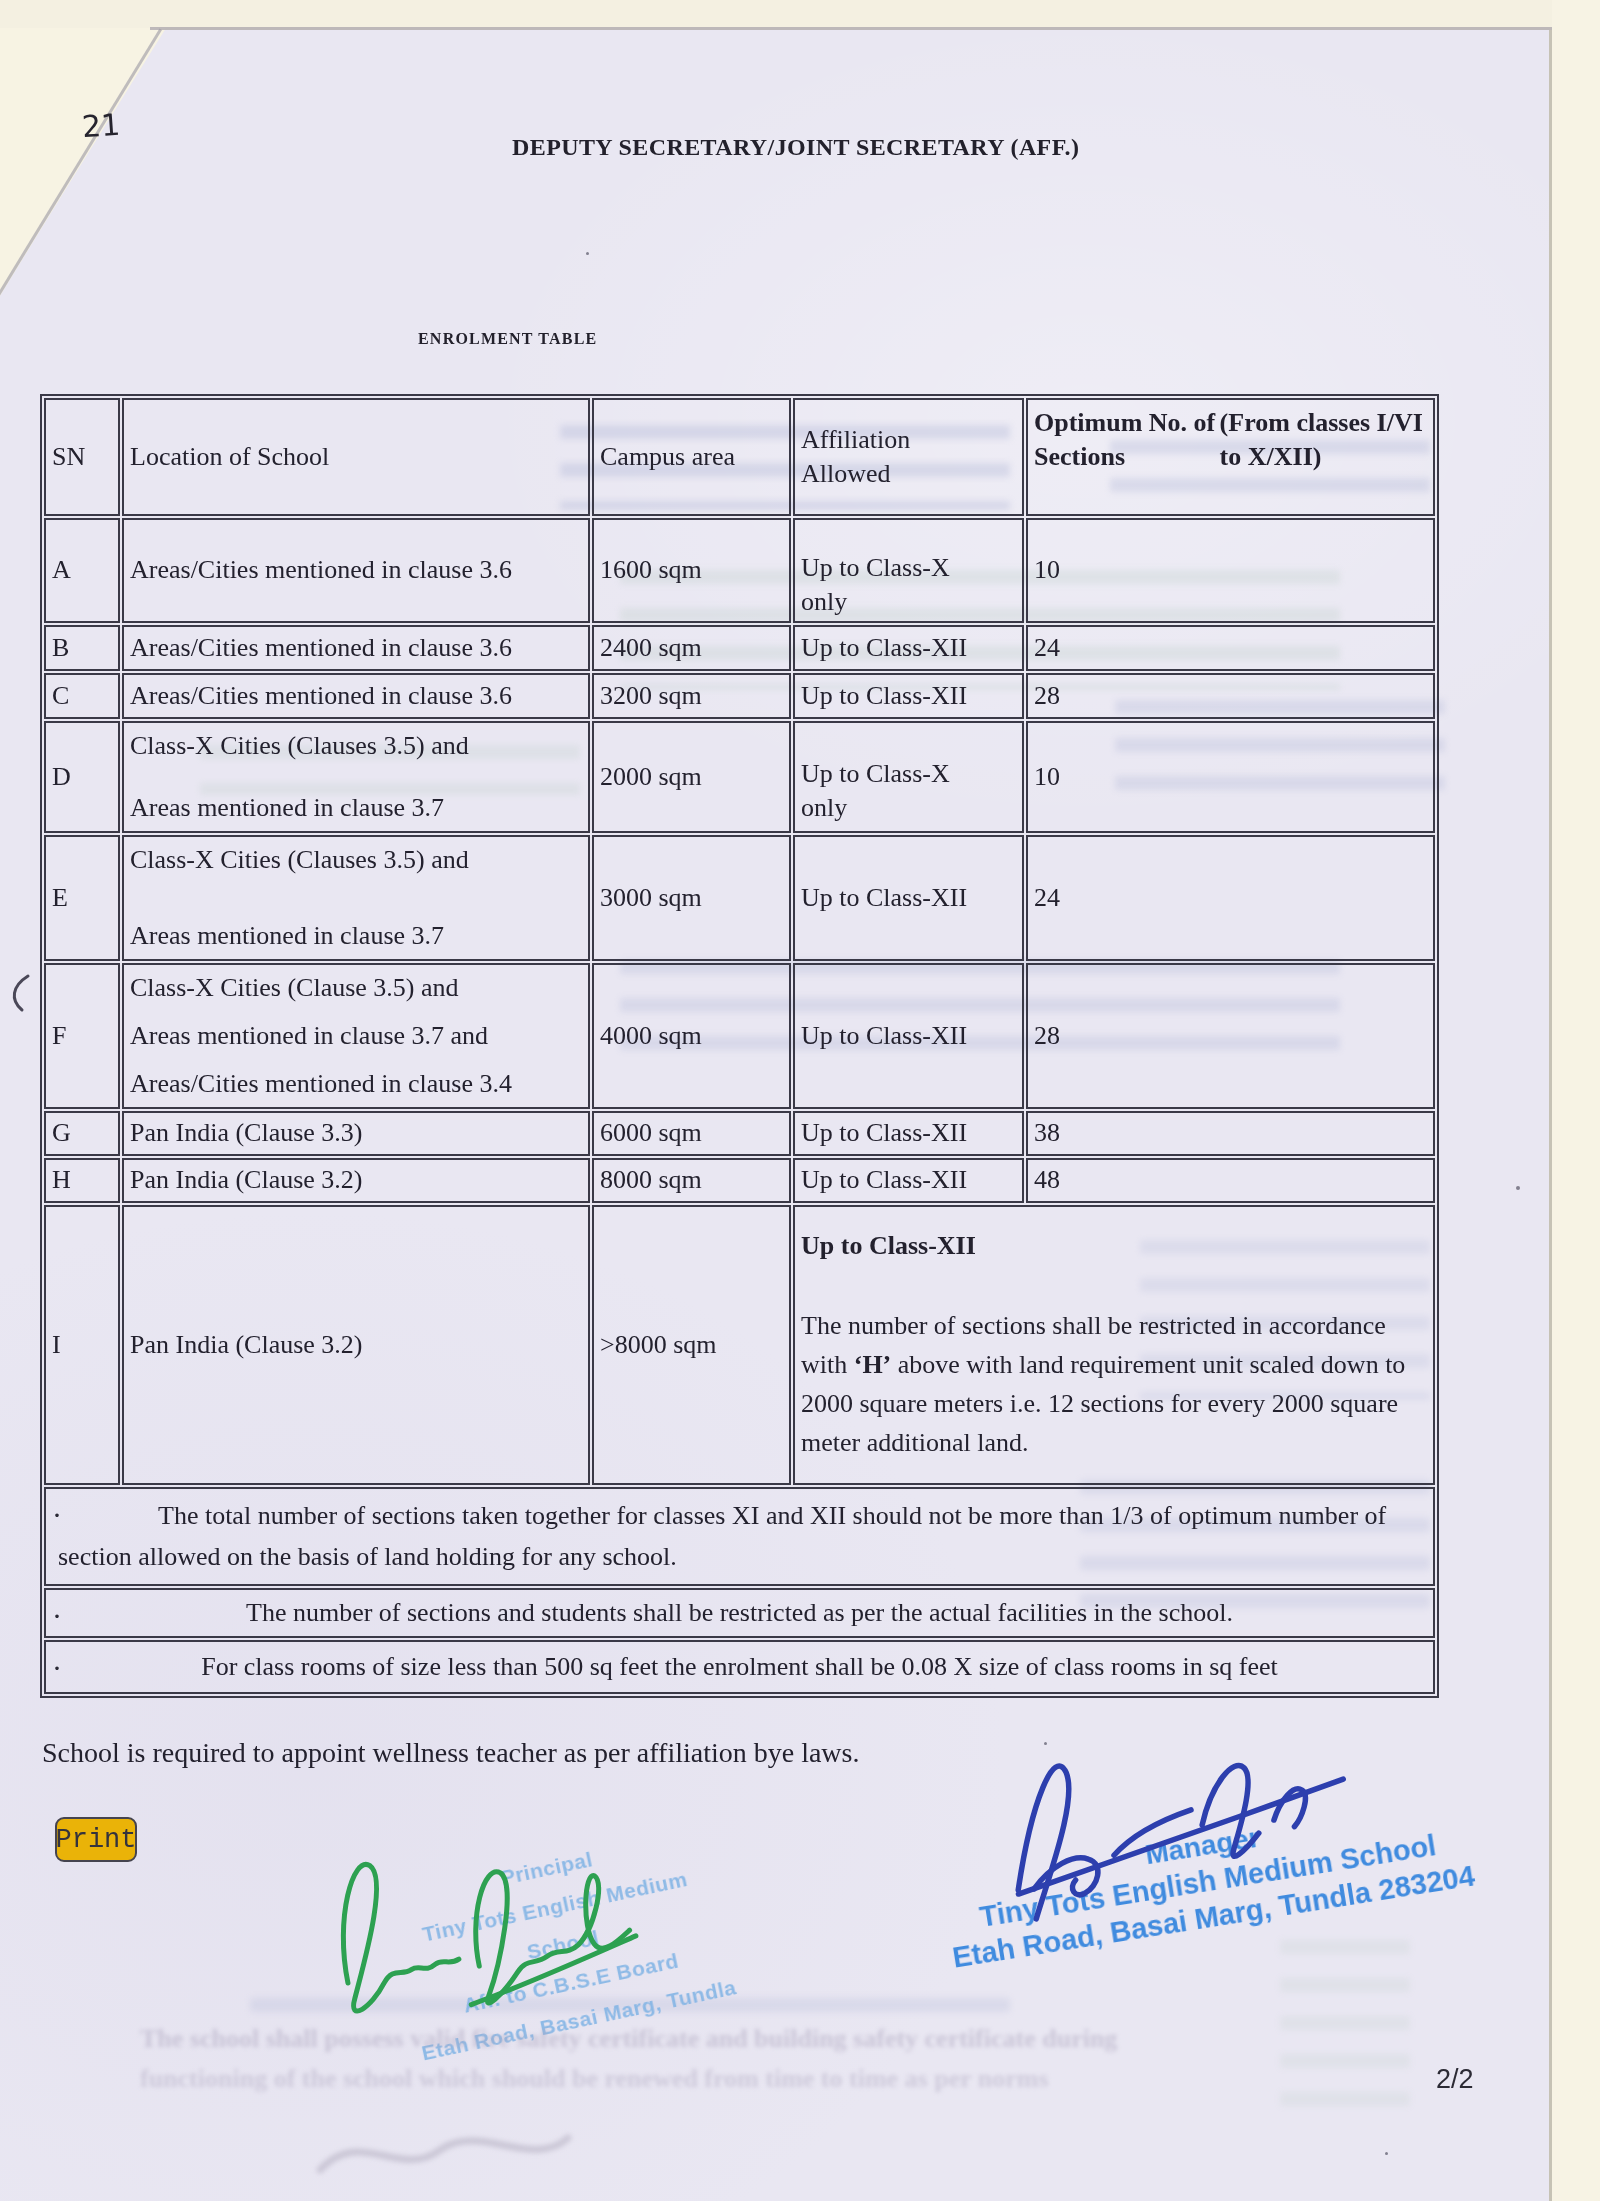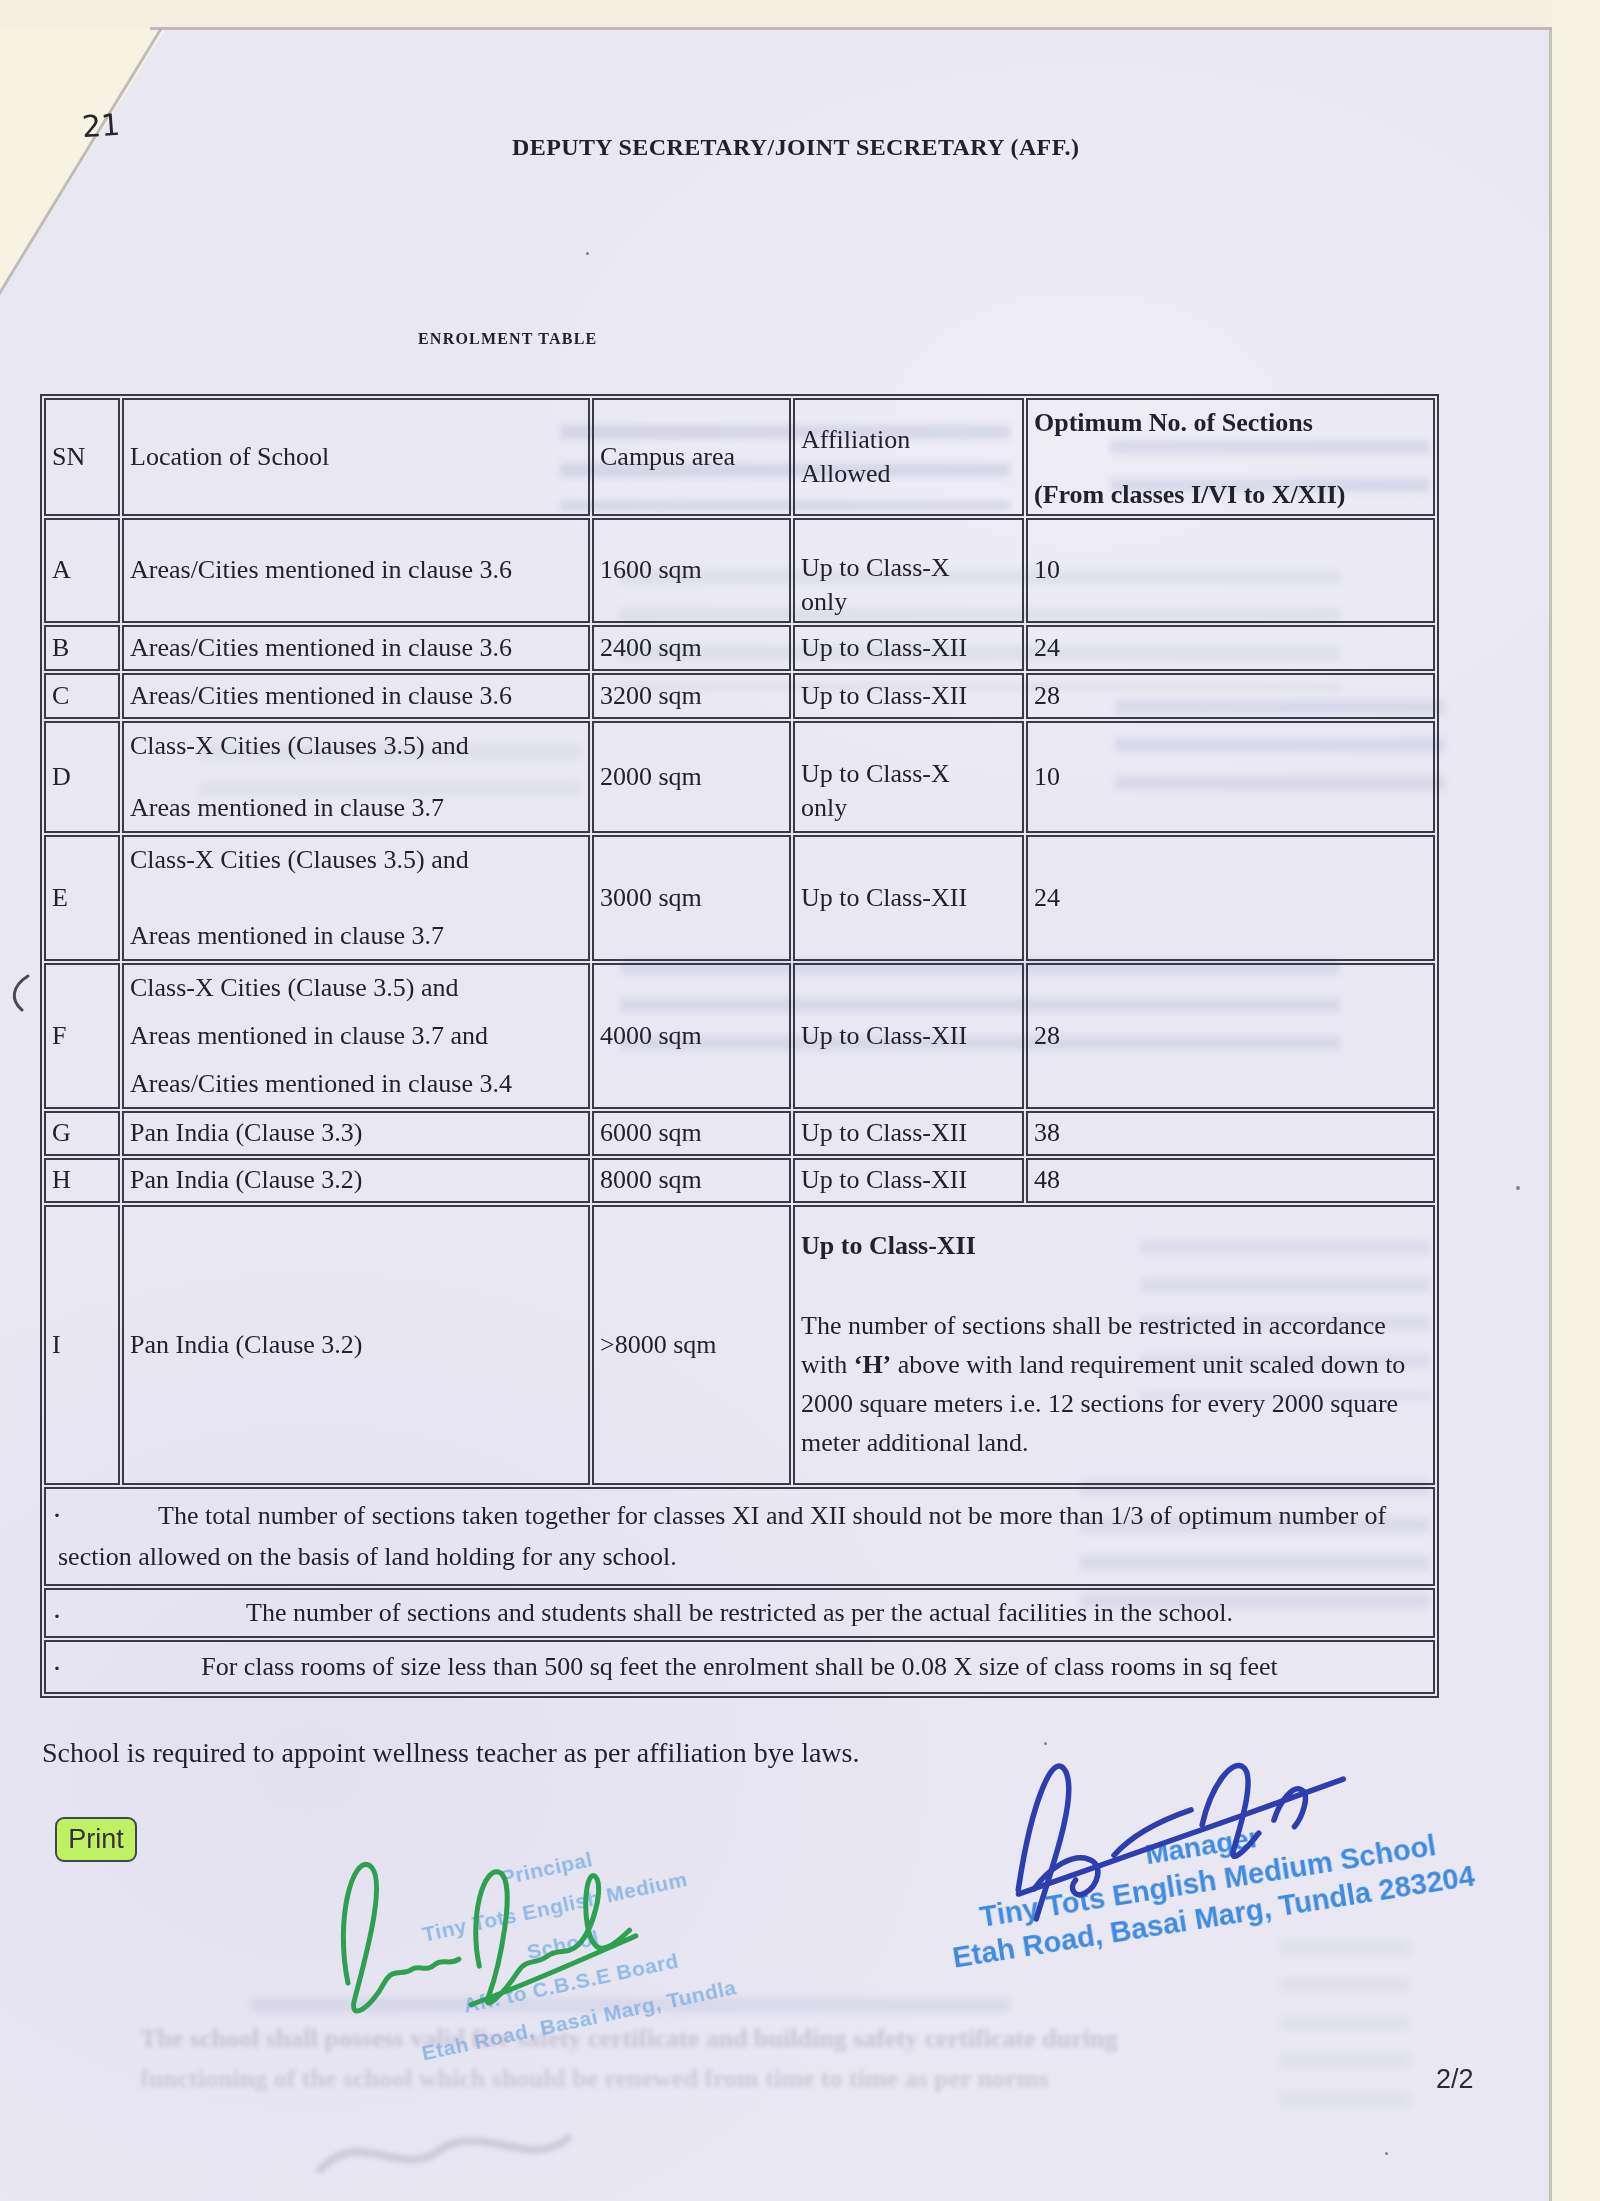--- a/index.html
+++ b/index.html
@@ -28,41 +28,41 @@
   .doc-header{position:absolute;left:512px;top:134px;font-weight:bold;font-size:24px;letter-spacing:.4px;color:#23212c;}
   .doc-title{position:absolute;left:418px;top:330px;font-weight:bold;font-size:16px;letter-spacing:1.2px;color:#23212c;}
 
   
   .tbl-wrap{position:absolute;left:40px;top:394px;}
   table.enrol{border-collapse:separate;border-spacing:2px;table-layout:fixed;width:1395px;
       border:2px solid #3a3947;font-size:26px;line-height:1.3;color:#23212e;}
   table.enrol td{border:2px solid #3a3947;padding:2px 6px;vertical-align:middle;overflow:hidden;}
   td.vtop{vertical-align:top;}
   .th-opt{font-weight:bold;}
-  .opt-flex{display:flex;flex-direction:column;justify-content:space-between;height:106px;padding-top:4px;}
+  .opt-flex{display:flex;justify-content:space-between;height:106px;padding-top:4px;}
   .cell-split{display:flex;flex-direction:column;justify-content:space-between;}
   .split-d{height:96px;padding:4px 0;}
   .split-e{height:110px;padding:4px 0;}
   .split-f{height:130px;padding:4px 0;}
   .aff-narrow{display:inline-block;width:172px;margin-top:29px;}
   .merged-i{padding:6px 10px;}
   .merged-i .hdg{font-weight:bold;margin:2px 0 44px 0;}
   .merged-i p{margin:0;line-height:1.5;}
   .note-cell{position:relative;}
   .note-cell .bullet{position:absolute;left:6px;top:6px;font-size:30px;color:#2a2935;}
   .note-cell p{margin:0;}
   .note-indent p{padding:4px 10px 4px 6px;text-indent:100px;line-height:1.6;}
   .note-center p{text-align:center;padding:4px 8px;}
 
   
   .imp-notes{position:absolute;left:42px;top:1734px;font-size:28px;color:#23212e;line-height:1.35;}
   .imp-notes b{letter-spacing:.3px;}
   .print-btn{position:absolute;left:55px;top:1817px;width:82px;height:45px;box-sizing:border-box;
-      border:2.5px solid #45444f;border-radius:9px;background:#bef264;color:#34333d;
-      font-family:Liberation Sans, sans-serif;font-size:27px;display:flex;
+      border:2.5px solid #45444f;border-radius:9px;background:#eab308;color:#34333d;
+      font-family:Liberation Mono, monospace;font-size:27px;display:flex;
       align-items:center;justify-content:center;}
 
   
   .stamp{position:absolute;font-family:"Liberation Sans","DejaVu Sans",sans-serif;font-weight:bold;
       text-align:center;pointer-events:none;}
   .stamp-left{left:398px;top:1848px;width:330px;transform:rotate(-12deg);color:#79b0e4;opacity:.8;
       font-size:21px;line-height:1.85;filter:blur(.5px);letter-spacing:.5px;}
   .stamp-right{left:938px;top:1828px;width:540px;transform:rotate(-9deg);color:#2e82dd;opacity:.9;
       font-size:29px;line-height:1.25;filter:blur(.3px);}
   .stamp-right .l1{font-size:28px;}

